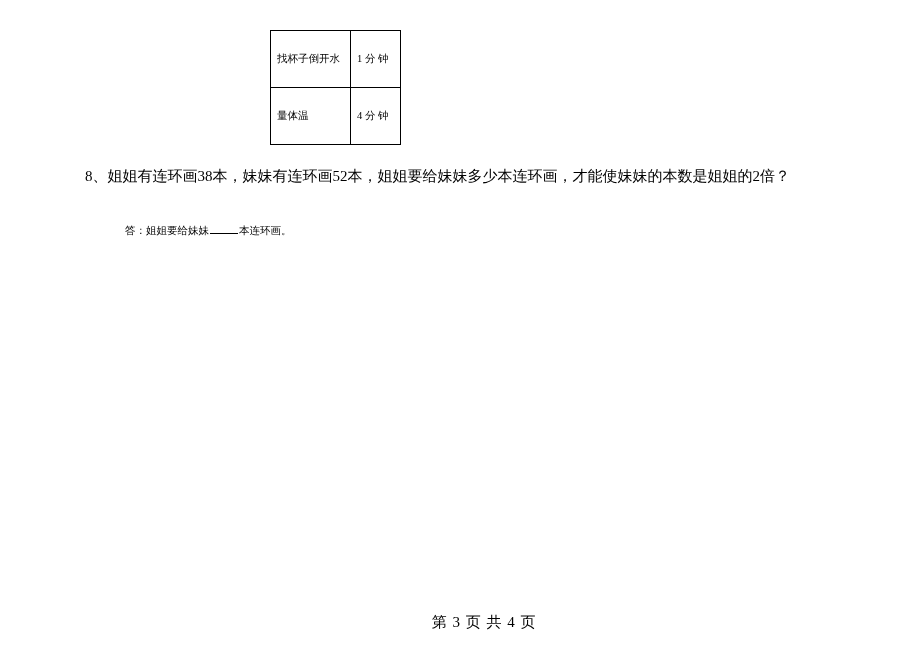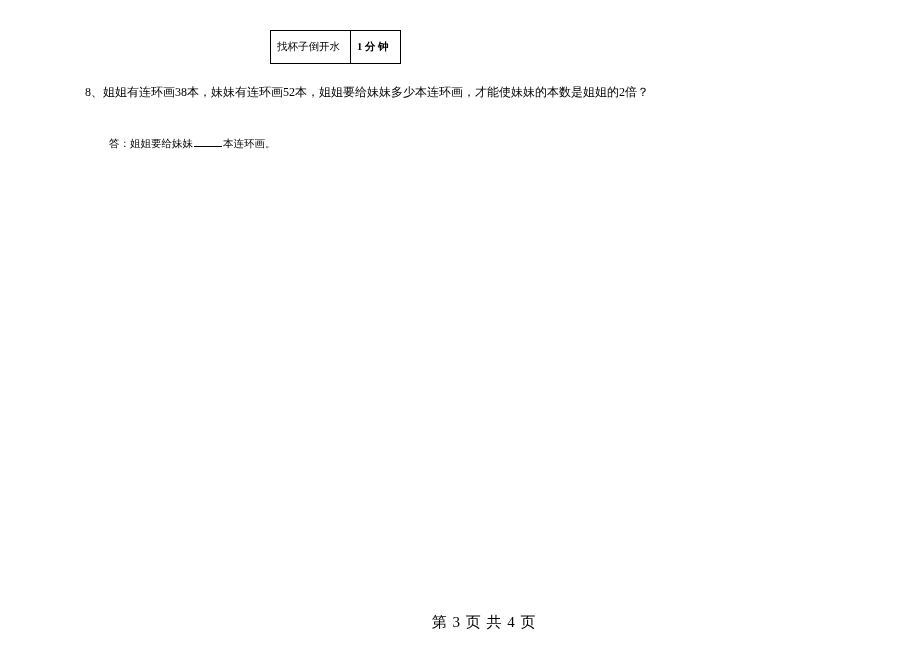--- a/index.html
+++ b/index.html
@@ -19,40 +19,39 @@
     .content {
       padding: 30px 85px 0 85px;
     }
     .task-table {
       border-collapse: collapse;
       margin-left: 185px;
       margin-bottom: 18px;
     }
     .task-table td {
       border: 1px solid #000000;
-      padding: 8px 6px;
+      padding: 20px 6px;
       vertical-align: top;
       font-size: 10.5px;
       line-height: 1.5;
     }
     .task-table td.col-task {
       width: 80px;
     }
     .task-table td.col-time {
       width: 50px;
-      font-weight: bold;
     }
     .question-8 {
       margin-top: 8px;
       line-height: 1.8;
-      font-size: 12px;
+      font-size: 15px;
     }
     .answer-line {
       margin-top: 32px;
-      margin-left: 24px;
+      margin-left: 40px;
       font-size: 10.5px;
     }
     .blank {
       display: inline-block;
       border-bottom: 1px solid #000000;
       width: 28px;
       height: 12px;
       vertical-align: baseline;
       margin: 0 1px;
     }
@@ -71,20 +70,24 @@
 <body>
 
 <div class="content">
 
   <table class="task-table">
     <tbody>
         <tr>
       <td class="col-task">找杯子倒开水</td>
       <td class="col-time">1 分 钟</td>
     </tr>
+    <tr>
+      <td class="col-task">量体温</td>
+      <td class="col-time">4 分 钟</td>
+    </tr>
   </tbody>
     </table>
 
   <div class="question-8">
     <span>8、</span><span>姐姐有连环画38本，妹妹有连环画52本，姐姐要给妹妹多少本连环画，才能使妹妹的本数是姐姐的2倍？</span>
   </div>
 
   <div class="answer-line">
     <span>答：姐姐要给妹妹</span><span class="blank"></span><span>本连环画。</span>
   </div>

